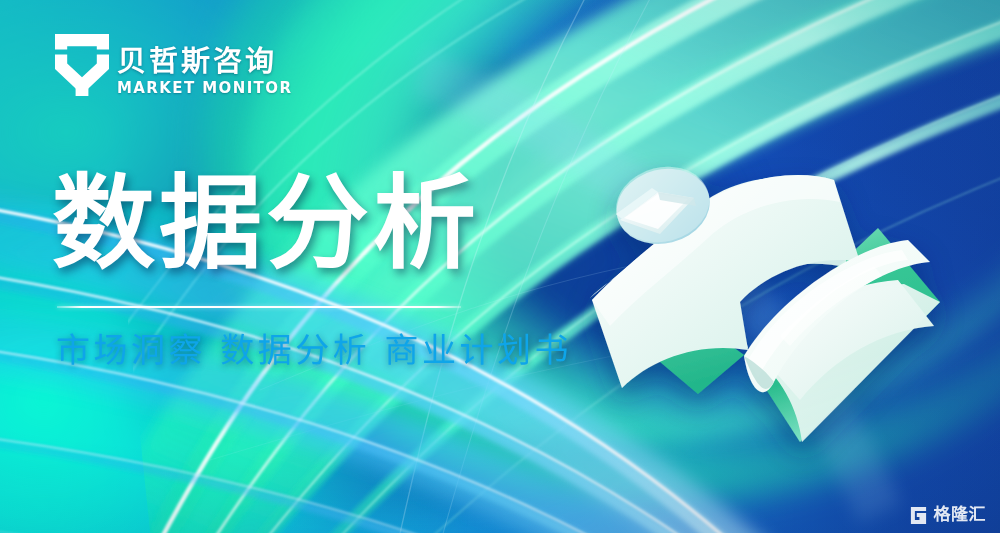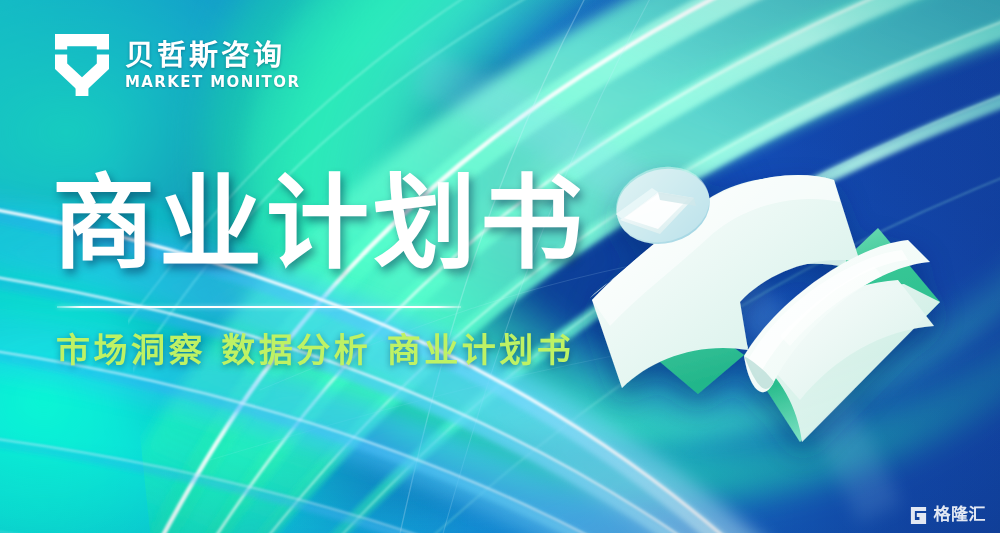--- a/index.html
+++ b/index.html
@@ -90,22 +90,22 @@
     position: absolute;
     inset: 0;
     background: radial-gradient(130% 110% at 22% 40%, rgba(0,0,0,0) 40%, rgba(0,10,40,0.16) 78%, rgba(0,8,34,0.28) 100%);
   }
 
   
   .logo {
     position: absolute;
     left: 55px; top: 34px;
     display: flex;
-    align-items: center;
-    gap: 16px;
+    align-items: flex-end;
+    gap: 8px;
     z-index: 40;
   }
   .logo-mark { width: 54px; height: 62px; display:block; }
   .logo-text { display: flex; flex-direction: column; gap: 5px; }
   .logo-cn {
     color: #ffffff;
     font-size: 29px;
     font-weight: 700;
     letter-spacing: 3px;
     line-height: 1;
@@ -146,23 +146,23 @@
     z-index: 40;
     background: linear-gradient(90deg, rgba(255,255,255,0.35) 0%, #ffffff 6%, #ffffff 94%, rgba(255,255,255,0.35) 100%);
     box-shadow: 0 0 4px rgba(255,255,255,0.45);
   }
 
   .subhead {
     position: absolute;
     left: 56px;
     top: 330px;
     z-index: 40;
-    color: #bef264;
+    color: #0ea5e9;
     font-size: 34px;
-    font-weight: 700;
+    font-weight: 400;
     letter-spacing: 3.5px;
     line-height: 1.2;
     white-space: nowrap;
     text-shadow: 0 2px 6px rgba(3,20,62,0.4);
   }
 
   
   .book-wrap {
     position: absolute;
     left: 548px;
@@ -326,21 +326,21 @@
       <path fill="#ffffff" d="M0 0 h54 v15.5 h-12.2 V12.2 H12.2 v3.3 H0 Z"></path>
       <path fill="#ffffff" d="M0 20.5 h12.2 v9.0 L27 43.2 l14.8 -13.7 v-9.0 H54 v14.6 L27 60.5 L0 35.1 Z"></path>
       <path fill="#ffffff" d="M20.6 62 h12.8 V47.6 L27 53.6 l-6.4 -6.0 Z"></path>
     </svg>
     <div class="logo-text">
       <div class="logo-cn">贝哲斯咨询</div>
       <div class="logo-en">MARKET MONITOR</div>
     </div>
   </div>
 
-  <div class="headline">商业计划书</div>
+  <div class="headline">数据分析</div>
   <div class="divider"></div>
   <div class="subhead">市场洞察  数据分析  商业计划书</div>
 
   <div class="book-wrap">
     <svg class="book-svg" viewBox="0 0 400 300">
       <defs>
         <linearGradient id="pageL" x1="0" y1="0" x2="1" y2="1">
           <stop offset="0%" stop-color="#ffffff"></stop>
           <stop offset="45%" stop-color="#eaf8f4"></stop>
           <stop offset="100%" stop-color="#cfeee6"></stop>

